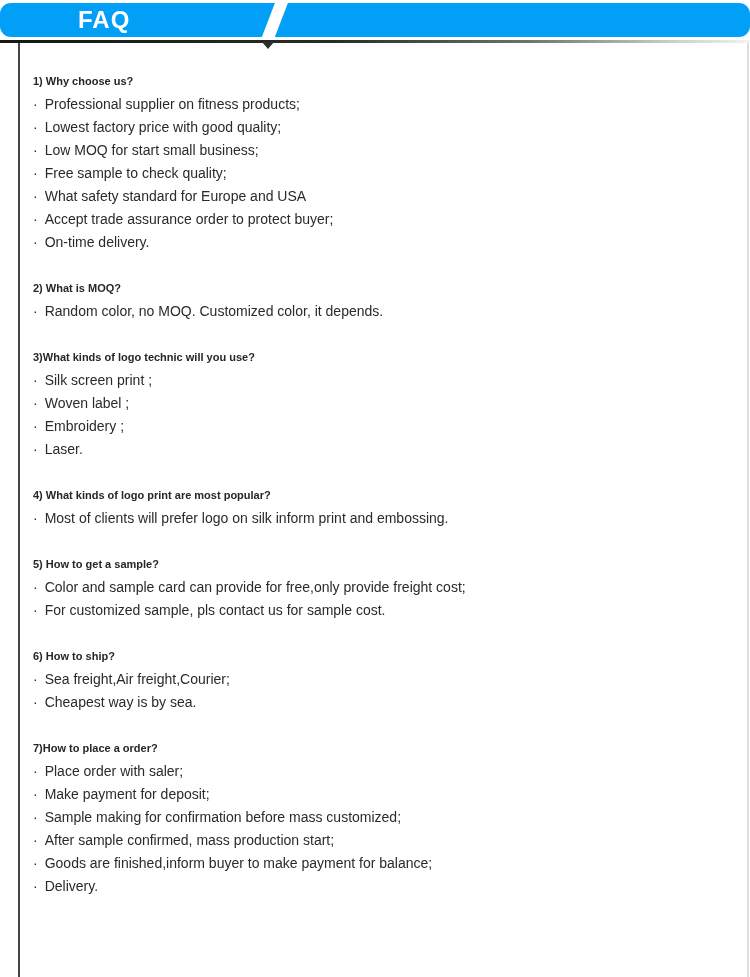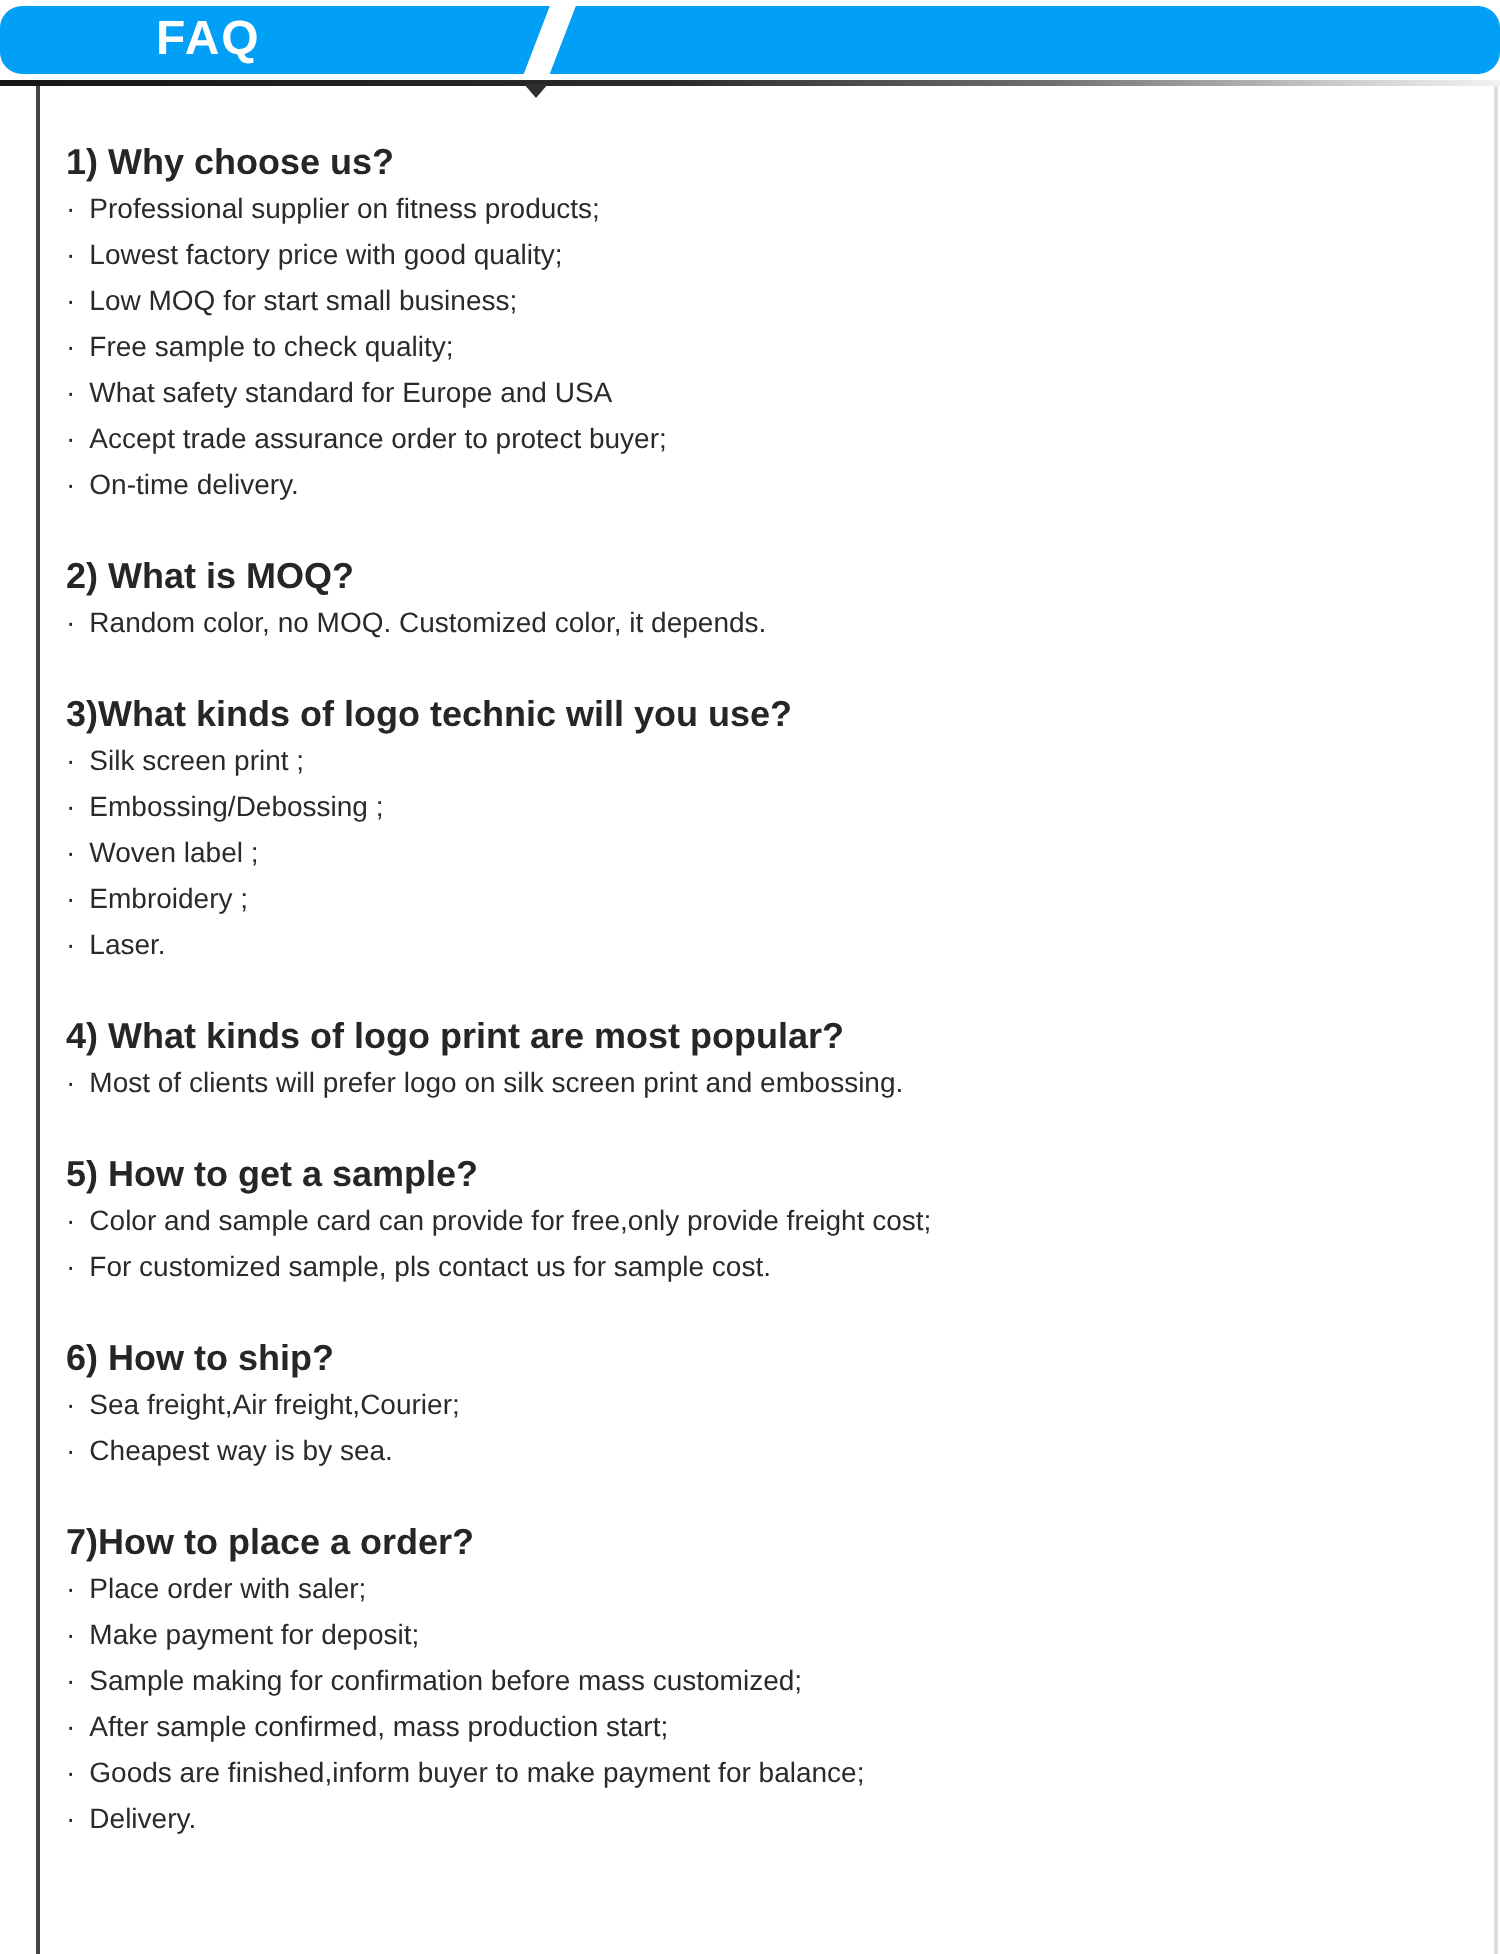--- a/index.html
+++ b/index.html
@@ -66,21 +66,21 @@
   }
   
   .content {
     position: absolute;
     top: 70px; left: 33px; right: 24px;
     color: #2a2a2a;
   }
   .content section { margin: 0 0 23px 0; }
   .content h3 {
     margin: 0;
-    font-size: 18px;
+    font-size: 11px;
     line-height: 23px;
     font-weight: bold;
     color: #262626;
   }
   .content .line {
     font-size: 14px;
     line-height: 23px;
     white-space: nowrap;
   }
   .content .bullet {
@@ -111,28 +111,27 @@
         <div class="line"><span class="bullet">·</span><span>Accept trade assurance order to protect buyer;</span></div>
         <div class="line"><span class="bullet">·</span><span>On-time delivery.</span></div>
       </section>
       <section>
         <h3>2) What is MOQ?</h3>
         <div class="line"><span class="bullet">·</span><span>Random color, no MOQ. Customized color, it depends.</span></div>
       </section>
       <section>
         <h3>3)What kinds of logo technic will you use?</h3>
         <div class="line"><span class="bullet">·</span><span>Silk screen print ;</span></div>
-        <div class="line"><span class="bullet">·</span><span>Embossing/Debossing ;</span></div>
         <div class="line"><span class="bullet">·</span><span>Woven label ;</span></div>
         <div class="line"><span class="bullet">·</span><span>Embroidery ;</span></div>
         <div class="line"><span class="bullet">·</span><span>Laser.</span></div>
       </section>
       <section>
         <h3>4) What kinds of logo print are most popular?</h3>
-        <div class="line"><span class="bullet">·</span><span>Most of clients will prefer logo on silk screen print and embossing.</span></div>
+        <div class="line"><span class="bullet">·</span><span>Most of clients will prefer logo on silk inform print and embossing.</span></div>
       </section>
       <section>
         <h3>5) How to get a sample?</h3>
         <div class="line"><span class="bullet">·</span><span>Color and sample card can provide for free,only provide freight cost;</span></div>
         <div class="line"><span class="bullet">·</span><span>For customized sample, pls contact us for sample cost.</span></div>
       </section>
       <section>
         <h3>6) How to ship?</h3>
         <div class="line"><span class="bullet">·</span><span>Sea freight,Air freight,Courier;</span></div>
         <div class="line"><span class="bullet">·</span><span>Cheapest way is by sea.</span></div>

